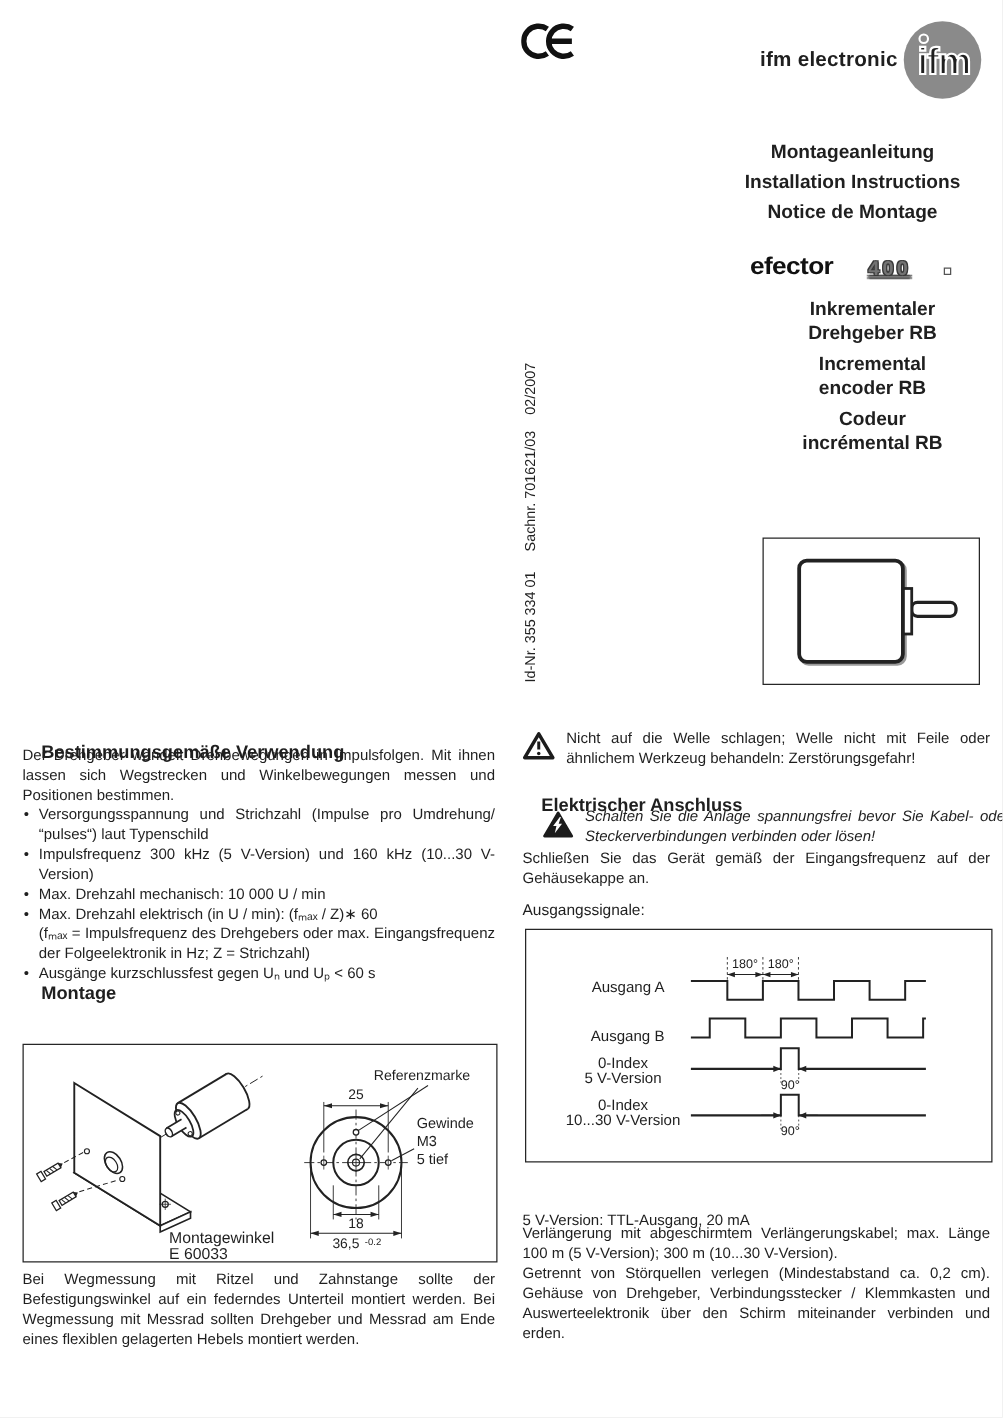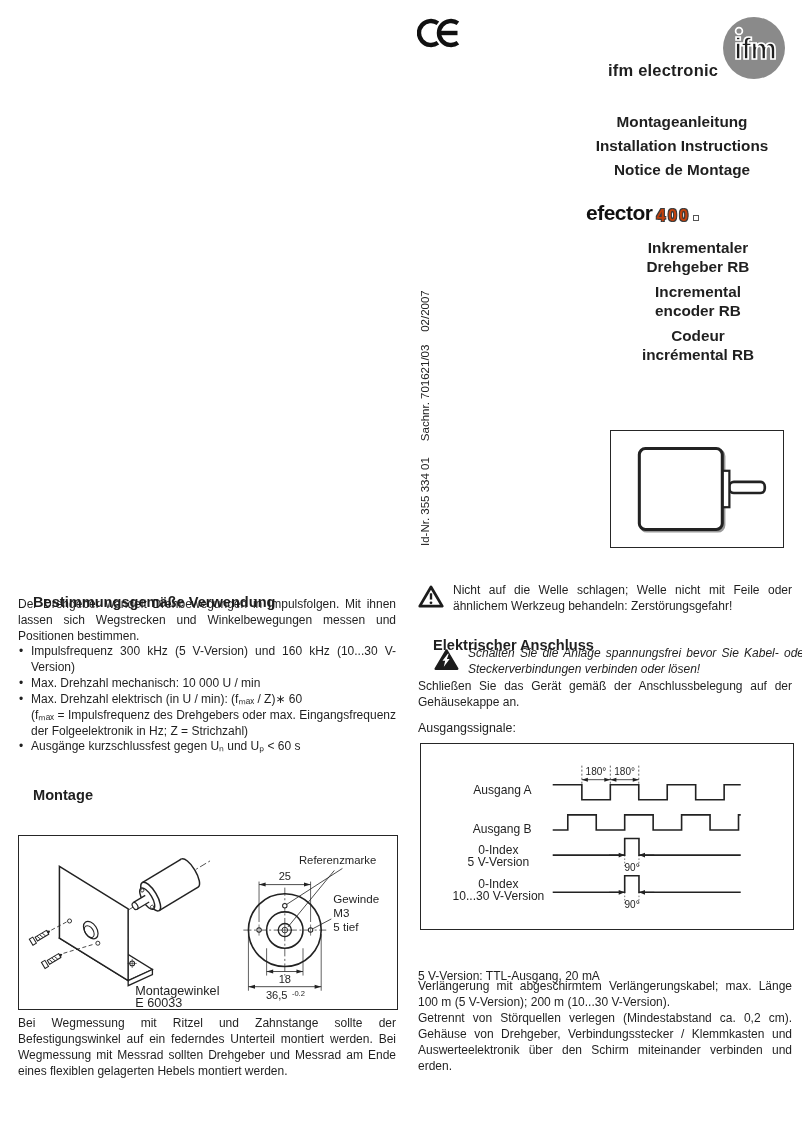--- a/index.html
+++ b/index.html
@@ -1,29 +1,29 @@
 <!DOCTYPE html>
 <html><head>
 <meta charset="utf-8">
 <style>
   html,body{margin:0;padding:0;background:#e8e8e8;}
   #page{position:relative;width:802px;height:1134px;background:#ffffff;
         font-family:"Liberation Sans",sans-serif;color:#1f1f1f;overflow:hidden;}
   .abs{position:absolute;}
   
   #ce-mark{left:417px;top:17px;}
-  #brand-row{left:608px;top:16px;display:flex;align-items:flex-end;gap:4px;}
+  #brand-row{left:608px;top:16px;display:flex;align-items:center;gap:4px;}
   #brand-text{font-size:16.5px;font-weight:bold;letter-spacing:0.2px;}
   #titles{left:560px;top:110px;width:244px;text-align:center;
           font-size:15.3px;font-weight:bold;line-height:24px;}
-  #efector{left:586px;top:202px;width:190px;display:flex;align-items:baseline;}
+  #efector{left:600px;top:202px;width:190px;display:flex;align-items:baseline;gap:24px;}
   .efector-name{font-size:21px;font-weight:800;letter-spacing:-0.5px;color:#111;
                 transform:scaleY(0.92);display:inline-block;}
   .efector-num{font-size:16px;font-weight:700;letter-spacing:2.5px;margin-left:4px;
-               color:#c2410c;text-shadow:-1px -1px 0 #3a3a3a,1px -1px 0 #3a3a3a,-1px 1px 0 #3a3a3a,1px 1px 0 #3a3a3a;}
+               color:#737373;text-shadow:-1px -1px 0 #3a3a3a,1px -1px 0 #3a3a3a,-1px 1px 0 #3a3a3a,1px 1px 0 #3a3a3a;text-decoration:underline;}
   .efector-mark{display:inline-block;width:4px;height:4px;border:1px solid #555;
                 margin-left:2px;vertical-align:10px;}
   #product-titles{left:570px;top:238px;width:256px;text-align:center;
                   font-size:15.3px;font-weight:bold;line-height:19px;}
   .ptitle{margin-bottom:6px;}
   #vertical-id{left:419px;top:546px;transform:rotate(-90deg);transform-origin:0 0;
                width:272px;font-size:11.5px;white-space:pre;color:#222;}
   
   .figure-box{border:1.6px solid #262626;background:#fff;}
   #encoder-figure{left:610px;top:430px;width:172px;height:116px;}
@@ -101,20 +101,21 @@
       <rect x="117" y="50" width="35" height="11" rx="4.5" fill="#fff" stroke="#222" stroke-width="2.6"></rect>
       <rect x="110" y="39" width="7" height="36" fill="#fff" stroke="#222" stroke-width="2.2"></rect>
       <rect x="28" y="17" width="82" height="80" rx="6" fill="#fff" stroke="#222" stroke-width="3"></rect>
     </svg>
   </div>
 
   <h2 class="abs doc" style="left:18px;top:579px;">Bestimmungsgemäße Verwendung</h2>
   <p class="abs col doc" style="left:18px;top:597px;">Der Drehgeber wandelt Drehbewegungen in Impulsfolgen. Mit ihnen lassen sich Wegstrecken und Winkelbewegungen messen und Positionen bestimmen.</p>
 
   <div class="abs col" style="left:18px;top:644px;">
+    <div class="bullet">Versorgungsspannung und Strichzahl (Impulse pro Umdrehung/ “pulses“) laut Typenschild</div>
     <div class="bullet">Impulsfrequenz 300 kHz (5 V-Version) und 160 kHz (10...30 V-Version)</div>
     <div class="bullet">Max. Drehzahl mechanisch: 10 000 U / min</div>
     <div class="bullet">Max. Drehzahl elektrisch (in U / min): (fₘₐₓ / Z)∗ 60</div>
     <div class="bullet-note">(fₘₐₓ = Impulsfrequenz des Drehgebers oder max. Eingangsfrequenz der Folgeelektronik in Hz; Z = Strichzahl)</div>
     <div class="bullet">Ausgänge kurzschlussfest gegen Uₙ und Uₚ &lt; 60 s</div>
   </div>
 
   <h2 class="abs doc" style="left:18px;top:772px;">Montage</h2>
 
 
@@ -236,21 +237,21 @@
   <div class="abs col rcol warnrow" style="left:434px;top:646px;font-style:italic;">
     <span class="wicon">
       <svg width="25" height="23" viewBox="0 0 28 25">
         <path d="M14,2.2 L26.2,23 H1.8 Z" fill="#1c1c1c" stroke="#1c1c1c" stroke-width="2.5" stroke-linejoin="round"></path>
         <polygon points="15.5,6 9.5,14 12.5,14 11,20.5 17.5,12 14.5,12 16.5,6" fill="#fff"></polygon>
       </svg>
     </span>
     <span class="wtext">Schalten Sie die Anlage spannungsfrei bevor Sie Kabel- oder Steckerverbindungen verbinden oder lösen!</span>
   </div>
 
-  <p class="abs col rcol doc" style="left:418px;top:679px;">Schließen Sie das Gerät gemäß der Anschlussbelegung auf der Gehäusekappe an.</p>
+  <p class="abs col rcol doc" style="left:418px;top:679px;">Schließen Sie das Gerät gemäß der Eingangsfrequenz auf der Gehäusekappe an.</p>
 
   <div class="abs" style="left:418px;top:721px;font-size:12.4px;">Ausgangssignale:</div>
 
   <div class="abs figure-box" id="timing-diagram">
     <svg viewBox="0 0 370 183">
 
       <text x="110" y="49" text-anchor="end" font-size="12">Ausgang A</text>
       <text x="110" y="88" text-anchor="end" font-size="12">Ausgang B</text>
       <text x="77" y="109" text-anchor="middle" font-size="12">0-Index</text>
       <text x="77" y="121" text-anchor="middle" font-size="12">5 V-Version</text>
@@ -290,17 +291,17 @@
       <line x1="216.8" y1="147" x2="216.8" y2="158" stroke="#222" stroke-width="0.6" stroke-dasharray="1.5 1.8"></line>
       <text x="210" y="163" text-anchor="middle" font-size="10">90°</text>
     </svg>
   </div>
 
   <div class="abs col rcol" style="left:418px;top:936px;margin-top:33px;">
     <p class="specline">5 V-Version: TTL-Ausgang, 20 mA</p>
   </div>
 
   <div class="abs col rcol" style="left:418px;top:979px;">
-    <p class="doc">Verlängerung mit abgeschirmtem Verlängerungskabel; max. Länge 100 m (5 V-Version); 200 m (10...30 V-Version).</p>
+    <p class="doc">Verlängerung mit abgeschirmtem Verlängerungskabel; max. Länge 100 m (5 V-Version); 300 m (10...30 V-Version).</p>
     <p class="doc">Getrennt von Störquellen verlegen (Mindestabstand ca. 0,2 cm). Gehäuse von Drehgeber, Verbindungsstecker / Klemmkasten und Auswerteelektronik über den Schirm miteinander verbinden und erden.</p>
   </div>
 
 </div>
 
 </body></html>

